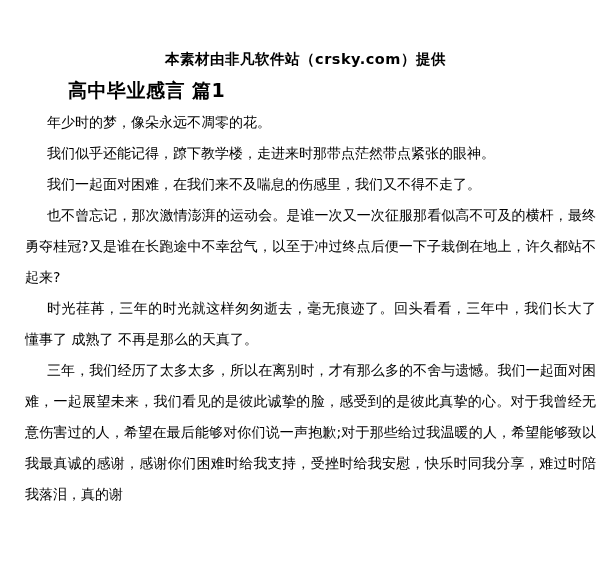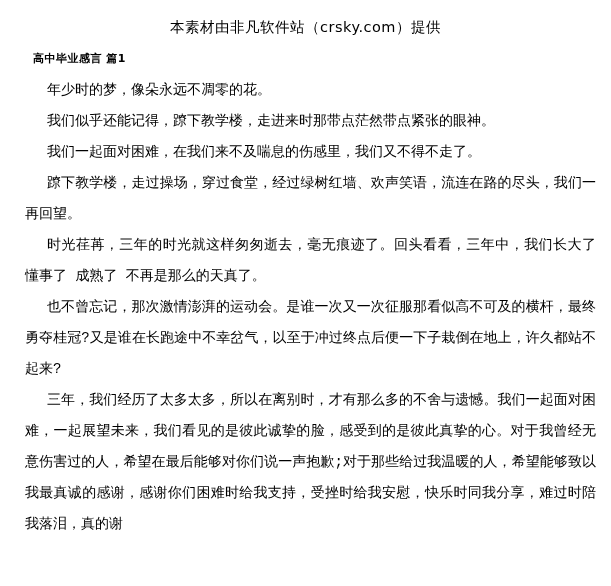--- a/index.html
+++ b/index.html
@@ -8,57 +8,56 @@
     width: 611px;
     height: 586px;
     background: #ffffff;
     overflow: hidden;
     color: #000000;
     font-family: "DejaVu Sans", sans-serif;
   }
   .doc-title {
     padding-top: 17px;
     text-align: center;
-    font-weight: 400;
+    font-weight: 700;
     font-size: 14.5px;
     line-height: 21px;
     letter-spacing: 0.5px;
+    margin-top: 32px;
   }
   .doc-heading {
     margin-top: 10px;
-    padding-left: 33px;
+    padding-left: 68px;
     font-weight: 700;
-    font-size: 11px;
+    font-size: 19px;
     line-height: 21px;
     letter-spacing: 0.5px;
   }
   .doc-content {
     margin-top: 6px;
     padding: 0 15px 0 25px;
   }
   .para {
     margin: 0;
     font-size: 14px;
     line-height: 31px;
     text-align: justify;
     text-indent: 22px;
     word-break: break-all;
-    font-family: Liberation Mono, monospace;
   }
 </style>
 </head>
 <body>
 
 <div class="page">
   <div class="doc-title">本素材由非凡软件站（crsky.com）提供</div>
 
   <div class="doc-heading">高中毕业感言 篇1</div>
 
   <div class="doc-content">
     <p class="para">年少时的梦，像朵永远不凋零的花。</p>
     <p class="para">我们似乎还能记得，蹽下教学楼，走进来时那带点茫然带点紧张的眼神。</p>
     <p class="para">我们一起面对困难，在我们来不及喘息的伤感里，我们又不得不走了。</p>
-    <p class="para">蹽下教学楼，走过操场，穿过食堂，经过绿树红墙、欢声笑语，流连在路的尽头，我们一再回望。</p>
+    <p class="para">也不曾忘记，那次激情澎湃的运动会。是谁一次又一次征服那看似高不可及的横杆，最终勇夺桂冠?又是谁在长跑途中不幸岔气，以至于冲过终点后便一下子栽倒在地上，许久都站不起来?</p>
     <p class="para">时光荏苒，三年的时光就这样匆匆逝去，毫无痕迹了。回头看看，三年中，我们长大了 懂事了 成熟了 不再是那么的天真了。</p>
-    <p class="para">也不曾忘记，那次激情澎湃的运动会。是谁一次又一次征服那看似高不可及的横杆，最终勇夺桂冠?又是谁在长跑途中不幸岔气，以至于冲过终点后便一下子栽倒在地上，许久都站不起来?</p>
     <p class="para">三年，我们经历了太多太多，所以在离别时，才有那么多的不舍与遗憾。我们一起面对困难，一起展望未来，我们看见的是彼此诚挚的脸，感受到的是彼此真挚的心。对于我曾经无意伤害过的人，希望在最后能够对你们说一声抱歉;对于那些给过我温暖的人，希望能够致以我最真诚的感谢，感谢你们困难时给我支持，受挫时给我安慰，快乐时同我分享，难过时陪我落泪，真的谢</p>
   </div>
 </div>
 
 </body></html>

